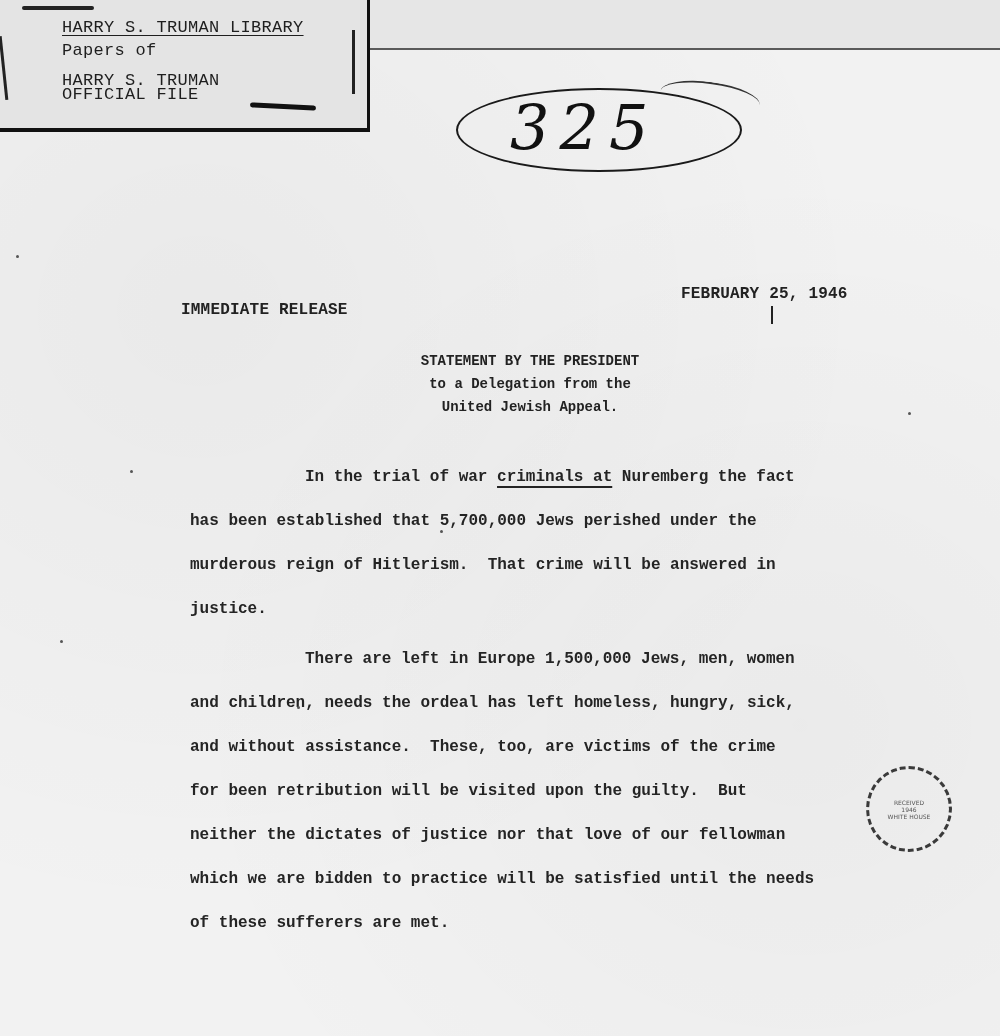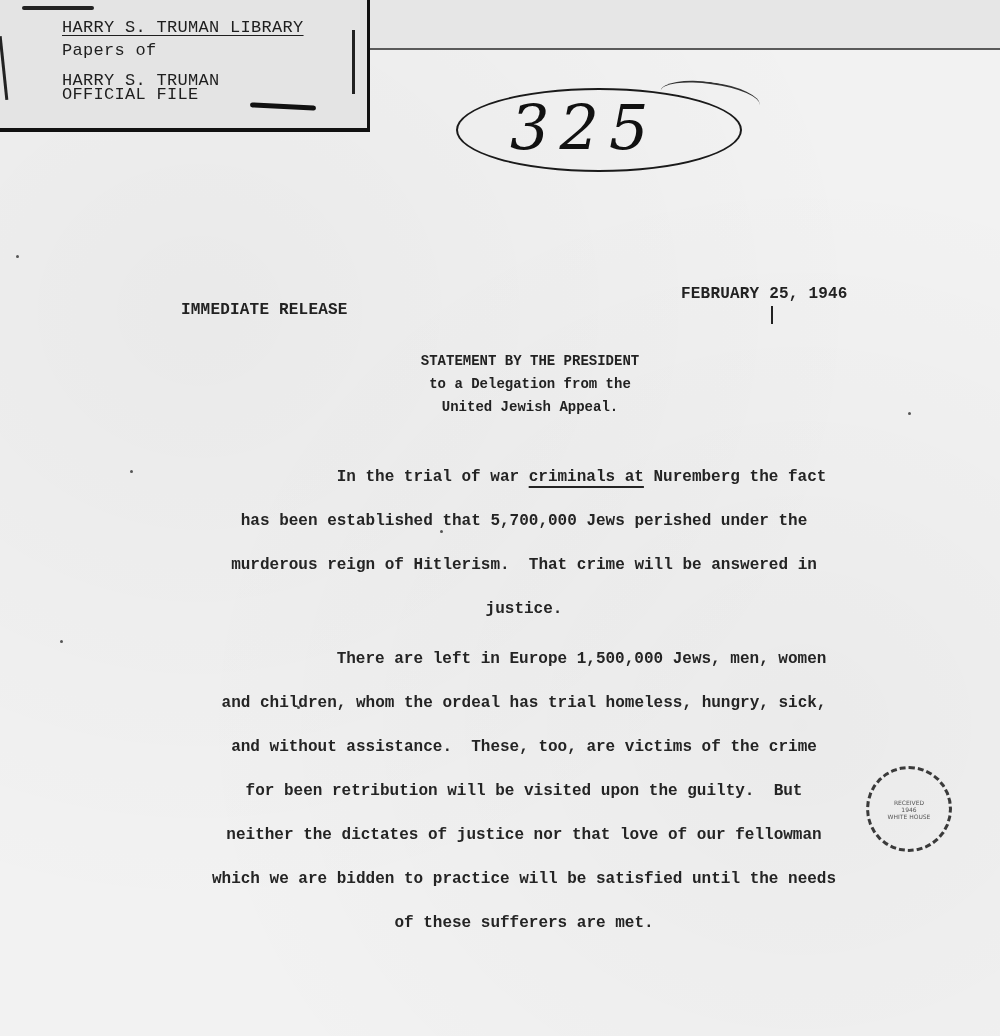--- a/index.html
+++ b/index.html
@@ -125,27 +125,26 @@
       text-align: center;
       font-size: 14px;
       font-weight: bold;
       line-height: 23px;
       color: #222;
     }
     .heading div { white-space: pre; }
 
     .para {
       position: absolute;
-      left: 174px;
+      left: 190px;
       width: 700px;
       font-size: 16px;
       font-weight: bold;
       color: #242424;
       line-height: 44px;
-      text-align: center;
     }
     .para .ln { white-space: pre; display: block; }
     .para .ln.indent { padding-left: 115px; }
     .p1 { top: 455px; }
     .p2 { top: 637px; }
 
     .u {
       text-decoration: underline;
       text-decoration-thickness: 2px;
       text-underline-offset: 5px;
@@ -207,21 +206,21 @@
 
   <div class="para p1">
     <span class="ln indent"><span>In the trial of war </span><span class="u">criminals at</span><span> Nuremberg the fact</span></span>
     <span class="ln">has been established that 5,700,000 Jews perished under the</span>
     <span class="ln">murderous reign of Hitlerism.  That crime will be answered in</span>
     <span class="ln">justice.</span>
   </div>
 
   <div class="para p2">
     <span class="ln indent">There are left in Europe 1,500,000 Jews, men, women</span>
-    <span class="ln">and children, whom the ordeal has trial homeless, hungry, sick,</span>
+    <span class="ln">and children, needs the ordeal has left homeless, hungry, sick,</span>
     <span class="ln">and without assistance.  These, too, are victims of the crime</span>
     <span class="ln">for been retribution will be visited upon the guilty.  But</span>
     <span class="ln">neither the dictates of justice nor that love of our fellowman</span>
     <span class="ln">which we are bidden to practice will be satisfied until the needs</span>
     <span class="ln">of these sufferers are met.</span>
   </div>
 
   <div class="received-stamp">
     <span>RECEIVED
 1946

